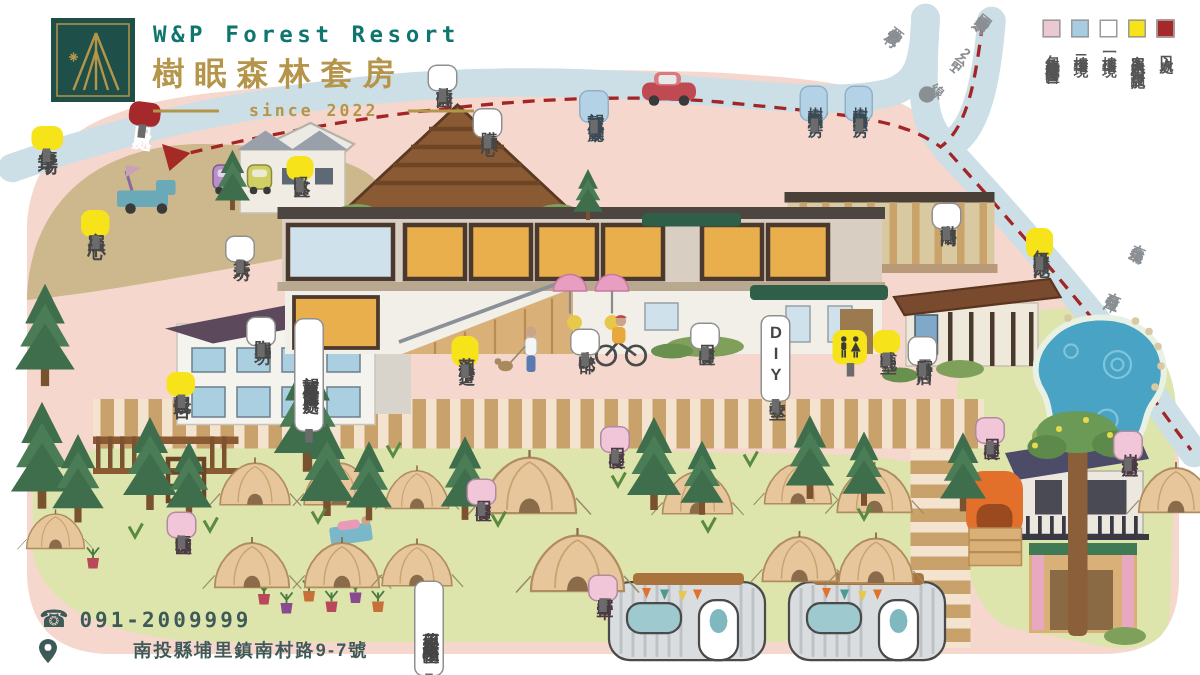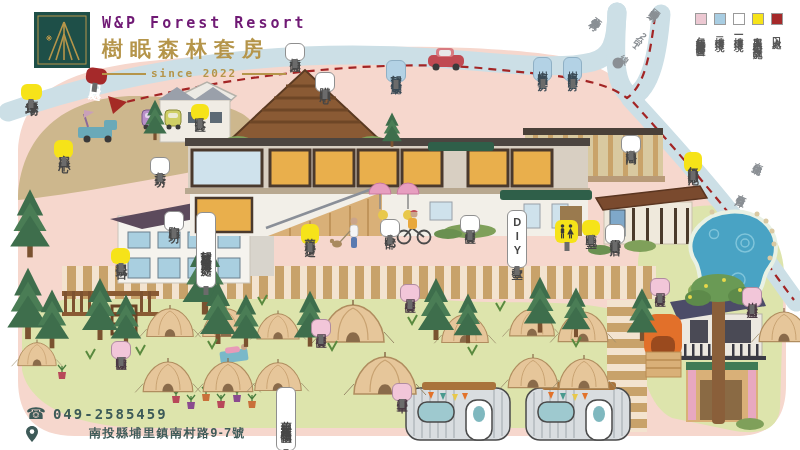--- a/index.html
+++ b/index.html
@@ -3,23 +3,23 @@
 <meta charset="utf-8">
 <style>
   html,body{margin:0;padding:0;background:#ffffff;}
   #stage{position:relative;width:800px;height:450px;overflow:hidden;background:#ffffff;
          font-family:"Liberation Sans",sans-serif;}
   #terrain{position:absolute;left:0;top:0;z-index:0;}
   
   #brand{position:absolute;left:34px;top:12px;z-index:10;display:flex;gap:12px;align-items:flex-start;}
   #brand .logo{width:56px;height:56px;background:#1e4f48;position:relative;flex:0 0 auto;}
   #brand .titles{padding-top:2px;}
-  .brand-en{font-family:"DejaVu Sans Mono",monospace;font-size:15px;font-weight:700;color:#701a75;letter-spacing:3px;white-space:nowrap;}
+  .brand-en{font-family:"DejaVu Sans Mono",monospace;font-size:15px;font-weight:700;color:#0f766e;letter-spacing:3px;white-space:nowrap;}
   .brand-zh{font-size:21px;font-weight:700;color:#b5954a;letter-spacing:7px;margin-top:3px;white-space:nowrap;}
-  .brand-since{display:flex;align-items:center;gap:5px;margin-top:4px;color:#b5954a;
+  .brand-since{display:flex;align-items:center;gap:20px;margin-top:4px;color:#b5954a;
                font-family:"DejaVu Sans Mono",monospace;font-size:11px;font-weight:700;letter-spacing:2px;}
   .brand-since .rule{width:44px;height:2px;background:#b5954a;}
   
   #legend{position:absolute;top:13px;right:16px;z-index:10;display:flex;gap:5px;}
   .legend-col{display:flex;flex-direction:column;align-items:center;width:14px;}
   .legend-sq{width:12px;height:12px;border:1px solid #9a9a9a;box-sizing:border-box;}
   .legend-txt{writing-mode:vertical-rl;text-orientation:upright;font-size:9.5px;font-weight:700;
               letter-spacing:1.5px;color:#555;margin-top:4px;line-height:1;}
   
   .map-label{position:absolute;z-index:5;writing-mode:vertical-rl;text-orientation:upright;
@@ -538,21 +538,21 @@
       <div class="map-label lbl-pink" style="left: 650px; top: 278px;">用餐區</div>
       <div class="map-label lbl-pink" style="left: 742px; top: 287px;">崖景樹屋</div>
       <div class="map-label lbl-pink" style="left: 111px; top: 341px;">帳棚區</div>
       <div class="map-label lbl-white" style="left: 276px; top: 387px; height: 52px;">藥用香草植物區</div>
       <div class="map-label lbl-pink" style="left: 392px; top: 383px;">露營車</div>
     </div>
 
   <div id="contact">
     <div class="contact-row">
       <span class="phone-ic">☎</span>
-      <span class="phone-no">049-2585459</span>
+      <span class="phone-no">091-2009999</span>
     </div>
     <div class="contact-row">
       <svg width="12" height="16" viewBox="0 0 12 16">
         <path d="M 6 0 C 2.7 0 0 2.6 0 5.8 C 0 10 6 16 6 16 C 6 16 12 10 12 5.8 C 12 2.6 9.3 0 6 0 Z" fill="#3d5a58"></path>
         <circle cx="6" cy="5.6" r="2.3" fill="#ffffff"></circle>
       </svg>
       <span class="addr-tx">南投縣埔里鎮南村路9-7號</span>
     </div>
   </div>
 

